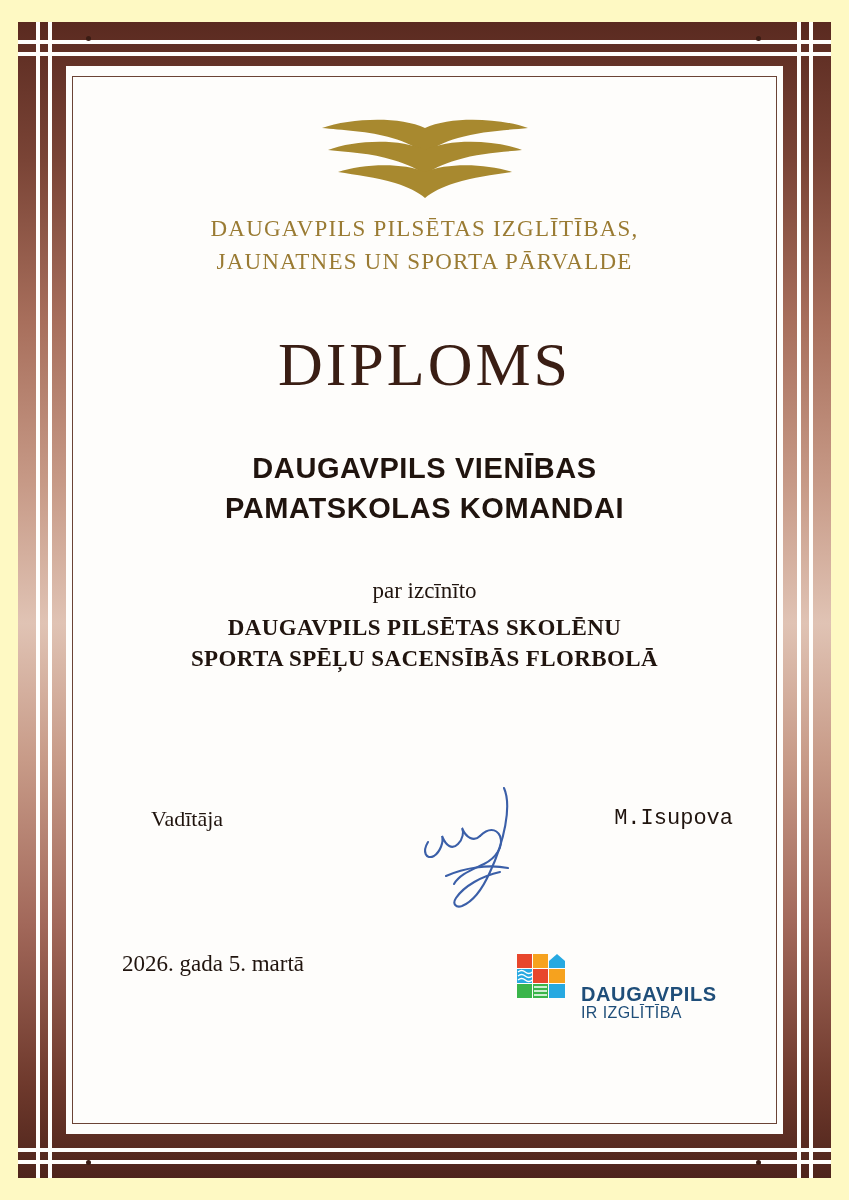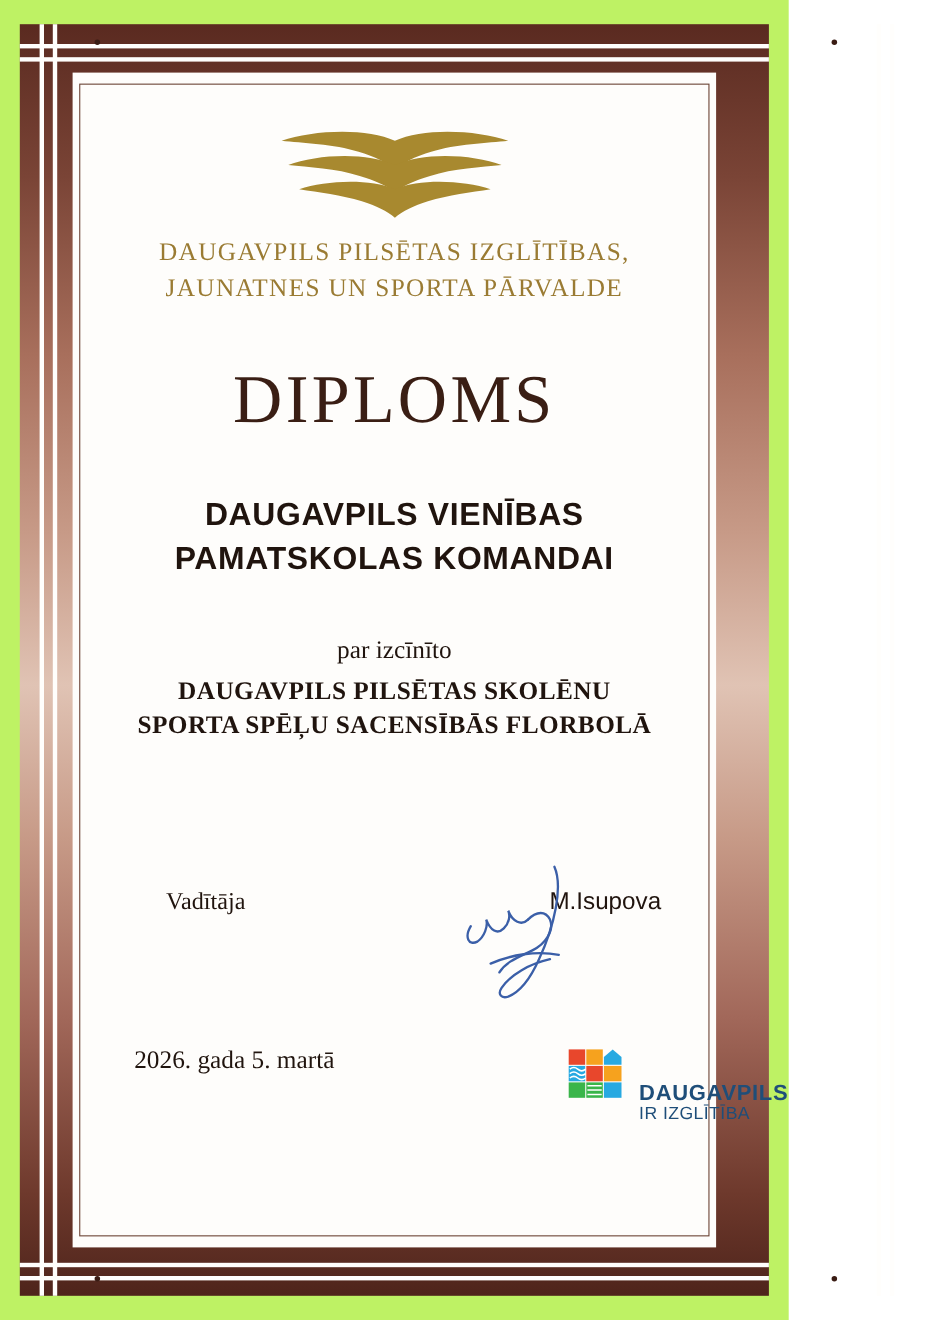--- a/index.html
+++ b/index.html
@@ -10,23 +10,23 @@
   body {
     width: 849px;
     height: 1200px;
     font-family: "Liberation Serif", serif;
     color: #2b1a12;
     overflow: hidden;
   }
 
   #certificate {
     position: relative;
-    width: 717px;
+    width: 849px;
     height: 1200px;
-    background: #bef264;
+    background: #fef9c3;
   }
 
   
   .frame-outer {
     position: absolute;
     left: 18px;
     top: 22px;
     right: 18px;
     bottom: 22px;
     background:
@@ -158,21 +158,21 @@
     justify-content: space-between;
     align-items: flex-start;
     margin-left: 25px;
   }
   .sign-title {
     font-family: "Liberation Serif", serif;
     font-size: 22px;
     color: #20140e;
   }
   .sign-name {
-    font-family: Liberation Sans, sans-serif;
+    font-family: Liberation Mono, monospace;
     font-size: 22px;
     color: #20140e;
   }
   .signature-mark {
     position: absolute;
     left: 330px;
     top: 690px;
     width: 150px;
     height: 140px;
   }

